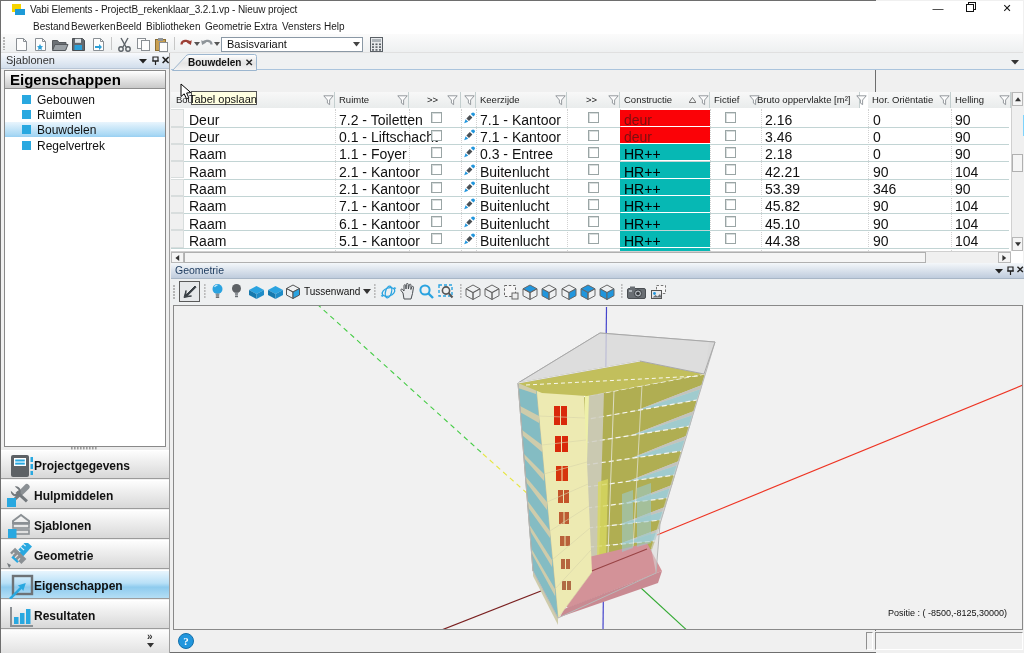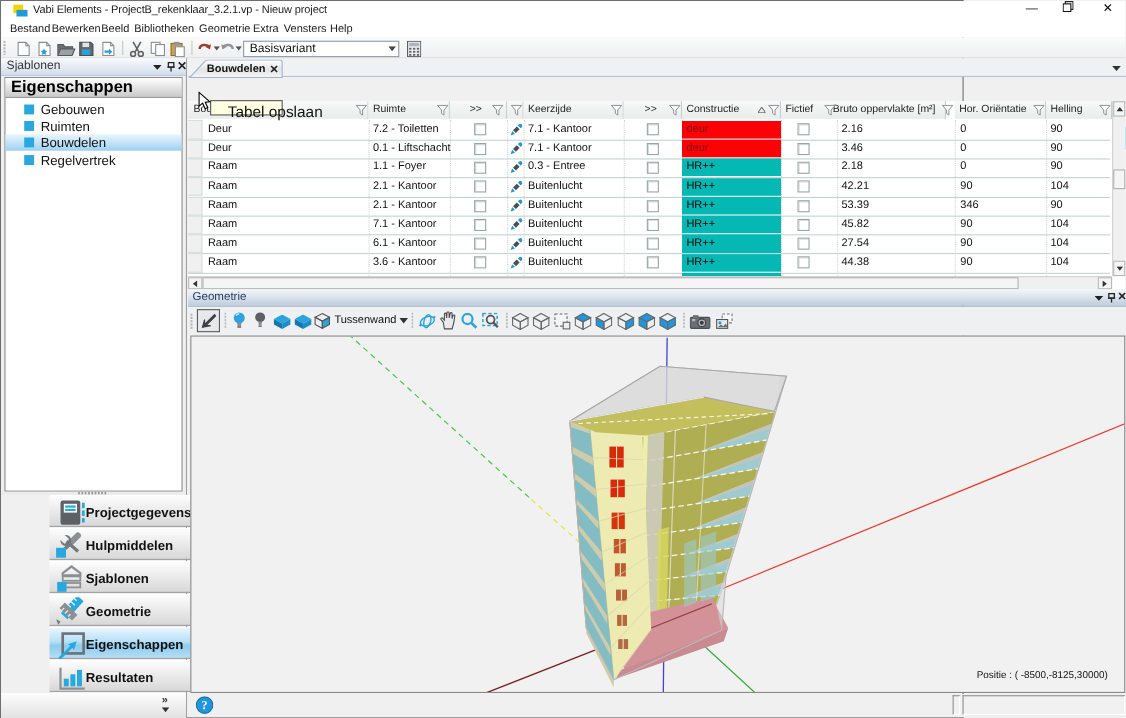--- a/index.html
+++ b/index.html
@@ -4,48 +4,48 @@
 <style>
 * { margin:0; padding:0; box-sizing:border-box; }
 html,body { width:1024px; height:653px; overflow:hidden; font-family:"Liberation Sans", sans-serif; background:#f0f0f0; }
 #win { position:absolute; left:0; top:0; width:876px; height:653px; border:1px solid #6e6e6e; background:#f0f0f0; }
 
 #titlebar { position:absolute; left:0; top:0; width:1022px; height:18px; background:#ffffff; }
 #title-text { position:absolute; left:29px; top:3px; font-size:10px; color:#1a1a1a; letter-spacing:-0.1px; }
 .winbtn { position:absolute; top:0; width:14px; height:15px; color:#111; font-size:11px; text-align:center; line-height:14px; }
 
 #menubar { position:absolute; left:0; top:18px; width:1022px; height:15px; background:#ffffff; font-size:10px; color:#1a1a1a; }
-#menubar span { position:absolute; top:2px; }
+#menubar span { position:absolute; top:2px;margin-left:24px; }
 
 #toolbar { position:absolute; left:0; top:33px; width:1022px; height:19px; background:linear-gradient(#fbfbfb,#eef0f1); border-bottom:1px solid #e0e0e0; }
 .tsep { position:absolute; top:3px; width:1px; height:13px; background:#c7c7c7; }
 
 #navpanel { position:absolute; left:0; top:52px; width:169px; height:600px; background:#f0f0f0; border-right:1px solid #a0a0a0; }
 #navheader { position:absolute; left:0; top:0; width:168px; height:16px; background:linear-gradient(#f8fafd,#d2deec); border-bottom:1px solid #b9c6d6; font-size:11px; color:#333; }
 #eigbox { position:absolute; left:3px; top:17px; width:162px; height:377px; background:#ffffff; border:1px solid #898989; }
 #eigheader { position:absolute; left:0; top:0; width:160px; height:18px; background:linear-gradient(#ffffff,#c9c9c9); border-bottom:1px solid #8e8e8e; font-weight:bold; font-size:15px; color:#000; }
 .navitem { position:absolute; left:0; width:160px; height:15px; font-size:12px; color:#111; }
 .navitem .sq { position:absolute; left:17px; top:3px; width:9px; height:9px; background:#29a8e0; }
 .navitem .lbl { position:absolute; left:32px; top:1px; }
 #navsel { background:linear-gradient(#e9f5fd,#a9d8f4 85%,#98cff2); }
 
-.dockbtn { position:absolute; left:0; width:168px; height:29px; background:linear-gradient(#fdfdfd,#ececec 45%,#d8d8d8); border-top:1px solid #ffffff; border-bottom:1px solid #9b9b9b;margin-left:44px; }
+.dockbtn { position:absolute; left:0; width:168px; height:29px; background:linear-gradient(#fdfdfd,#ececec 45%,#d8d8d8); border-top:1px solid #ffffff; border-bottom:1px solid #9b9b9b; }
 .dockbtn .txt { position:absolute; left:33px; top:8px; font-weight:bold; font-size:12px; color:#111; }
 .docksel { background:linear-gradient(#e8f5fd,#b8e0f7 45%,#8ecbee 60%,#b4def5) !important; }
 
 #tabstrip { position:absolute; left:170px; top:52px; width:854px; height:17px; background:#eff1f2; border-bottom:1px solid #aac4dd; }
 #tab1 { position:absolute; left:171px; top:53px; }
 #tab1t { position:absolute; left:187px; top:56px; font-size:10px; font-weight:bold; color:#111; }
 
 #tbltools { position:absolute; left:170px; top:70px; width:854px; height:21px; background:#7dd3fc;margin-top:44px; }
 
 #tbl { position:absolute; left:170px; top:91px; width:852px; height:171px; background:#ffffff; }
 .hdrcell { position:absolute; top:0; height:16px; background:linear-gradient(#f8f8f8,#e9ecec); border-right:1px solid #c4cfcf; font-size:9.5px; color:#222; white-space:nowrap; overflow:hidden; }
 .hdrcell .t { position:absolute; left:4px; top:2px; }
-.cell { position:absolute; font-size:10px; color:#111; }
+.cell { position:absolute; font-size:14px; color:#111; }
 .rowline { position:absolute; left:0; width:838px; height:1px; background:#c2d4d4; }
 .colline { position:absolute; top:16px; width:1px; height:142px; border-left:1px dotted #d2d2d2; }
 .gutter { position:absolute; left:0; width:13px; background:#f0f0f0; border:1px solid #d8dddd; border-left:none; }
 .chk { position:absolute; width:11px; height:11px; background:#fff; border:1px solid #9aa5a5; box-shadow:inset 1px 1px 0 #d8dddd; }
 
 #geoheader { position:absolute; left:170px; top:262px; width:854px; height:16px; background:linear-gradient(#f4f7fa,#bfccdd); border-bottom:1px solid #a8b6c6; font-size:10.5px; color:#1c3a5e; }
 #geotools { position:absolute; left:170px; top:278px; width:854px; height:26px; background:#eef0f1; }
 #viewport { position:absolute; left:172px; top:304px; width:850px; height:325px; background:#f1f1f1; border:1px solid #898989; }
 #statusbar { position:absolute; left:170px; top:630px; width:854px; height:21px; background:#f0f0f0; }
 .sunken { position:absolute; top:1px; height:18px; border:1px solid #ffffff; border-top-color:#8f8f8f; border-left-color:#8f8f8f; background:#f1f1f1; }
@@ -525,27 +525,27 @@
   <svg class="icon" style="left:291px;top:123.6px" width="13" height="13" viewBox="0 0 13 13">
           <path d="M4.4 6.4 l2.6 2.6 3.4 -3.4 -2.6 -2.6z" fill="#4a4f54"></path>
           <path d="M8.8 2 l2.6 2.6 1 -1 a1.84 1.84 0 0 0 -2.6 -2.6z" fill="#2196dd"></path>
           <path d="M3.6 7.2 l2.6 2.6 -4 1.4z" fill="#2196dd"></path>
         </svg>
   <div class="cell" style="left:309px;top:123.6px">Buitenlucht</div>
   <div class="chk" style="left:417px;top:124.1px"></div>
   <div style="position:absolute;left:449px;top:121.4px;width:90px;height:16.3px;background:#06b8b4"></div>
   <div class="cell" style="left:453px;top:123.6px;color:#000">HR++</div>
   <div class="chk" style="left:554px;top:124.1px"></div>
-  <div class="cell" style="left:594px;top:123.6px">27.54</div>
+  <div class="cell" style="left:594px;top:123.6px">45.10</div>
   <div class="cell" style="left:702px;top:123.6px">90</div>
   <div class="cell" style="left:784px;top:123.6px">104</div>
   <div class="gutter" style="top:138.4px;height:17.3px"></div>
   <div class="rowline" style="top:155.7px"></div>
   <div class="cell" style="left:18px;top:140.9px">Raam</div>
-  <div class="cell" style="left:168px;top:140.9px">3.6 - Kantoor</div>
+  <div class="cell" style="left:168px;top:140.9px">5.1 - Kantoor</div>
   <div class="chk" style="left:260px;top:141.4px"></div>
   <svg class="icon" style="left:291px;top:140.9px" width="13" height="13" viewBox="0 0 13 13">
           <path d="M4.4 6.4 l2.6 2.6 3.4 -3.4 -2.6 -2.6z" fill="#4a4f54"></path>
           <path d="M8.8 2 l2.6 2.6 1 -1 a1.84 1.84 0 0 0 -2.6 -2.6z" fill="#2196dd"></path>
           <path d="M3.6 7.2 l2.6 2.6 -4 1.4z" fill="#2196dd"></path>
         </svg>
   <div class="cell" style="left:309px;top:140.9px">Buitenlucht</div>
   <div class="chk" style="left:417px;top:141.4px"></div>
   <div style="position:absolute;left:449px;top:138.7px;width:90px;height:16.3px;background:#06b8b4"></div>
   <div class="cell" style="left:453px;top:140.9px;color:#000">HR++</div>
@@ -611,21 +611,21 @@
         </svg>
     <div style="position:absolute;left:13px;top:0;width:742px;height:11px;background:#f5f5f5;border:1px solid #b0b0b0"></div>
     <div style="position:absolute;left:827px;top:0;width:13px;height:11px;background:#f5f5f5;border:1px solid #b8b8b8"></div>
     <svg class="icon" style="left:831px;top:3px" width="5" height="6" viewBox="0 0 5 7">
           <path d="M0 0 v7 l4.5 -3.5z" fill="#333"></path>
         </svg>
   </div>
 </div>
 
 <div style="position:absolute;left:190px;top:90px;width:66px;height:14px;background:#ffffe1;border:1px solid #555;z-index:40"></div>
-<span style="position:absolute;left:206px;top:92px;font-size:14px;color:#111;z-index:41">Tabel opslaan</span>
+<span style="position:absolute;left:188px;top:92px;font-size:11px;color:#111;z-index:41">Tabel opslaan</span>
 <svg class="icon" style="left:179px;top:82px;z-index:42" width="13" height="17" viewBox="0 0 13 17">
       <path d="M1 1 L1 13.5 L4.2 10.8 L6.5 15.8 L8.8 14.8 L6.6 10 L10.8 9.6 z" fill="#fff" stroke="#000" stroke-width="1"></path>
     </svg>
 
 <div id="geoheader">
       <span style="position:absolute;left:4px;top:1px">Geometrie</span>
  <svg class="icon" style="left:824px;top:6px" width="8" height="5" viewBox="0 0 8 5">
         <path d="M0 0 h8 l-4 4.5z" fill="#222"></path>
       </svg>
  <svg class="icon" style="left:836px;top:3px" width="8" height="10" viewBox="0 0 8 10">

